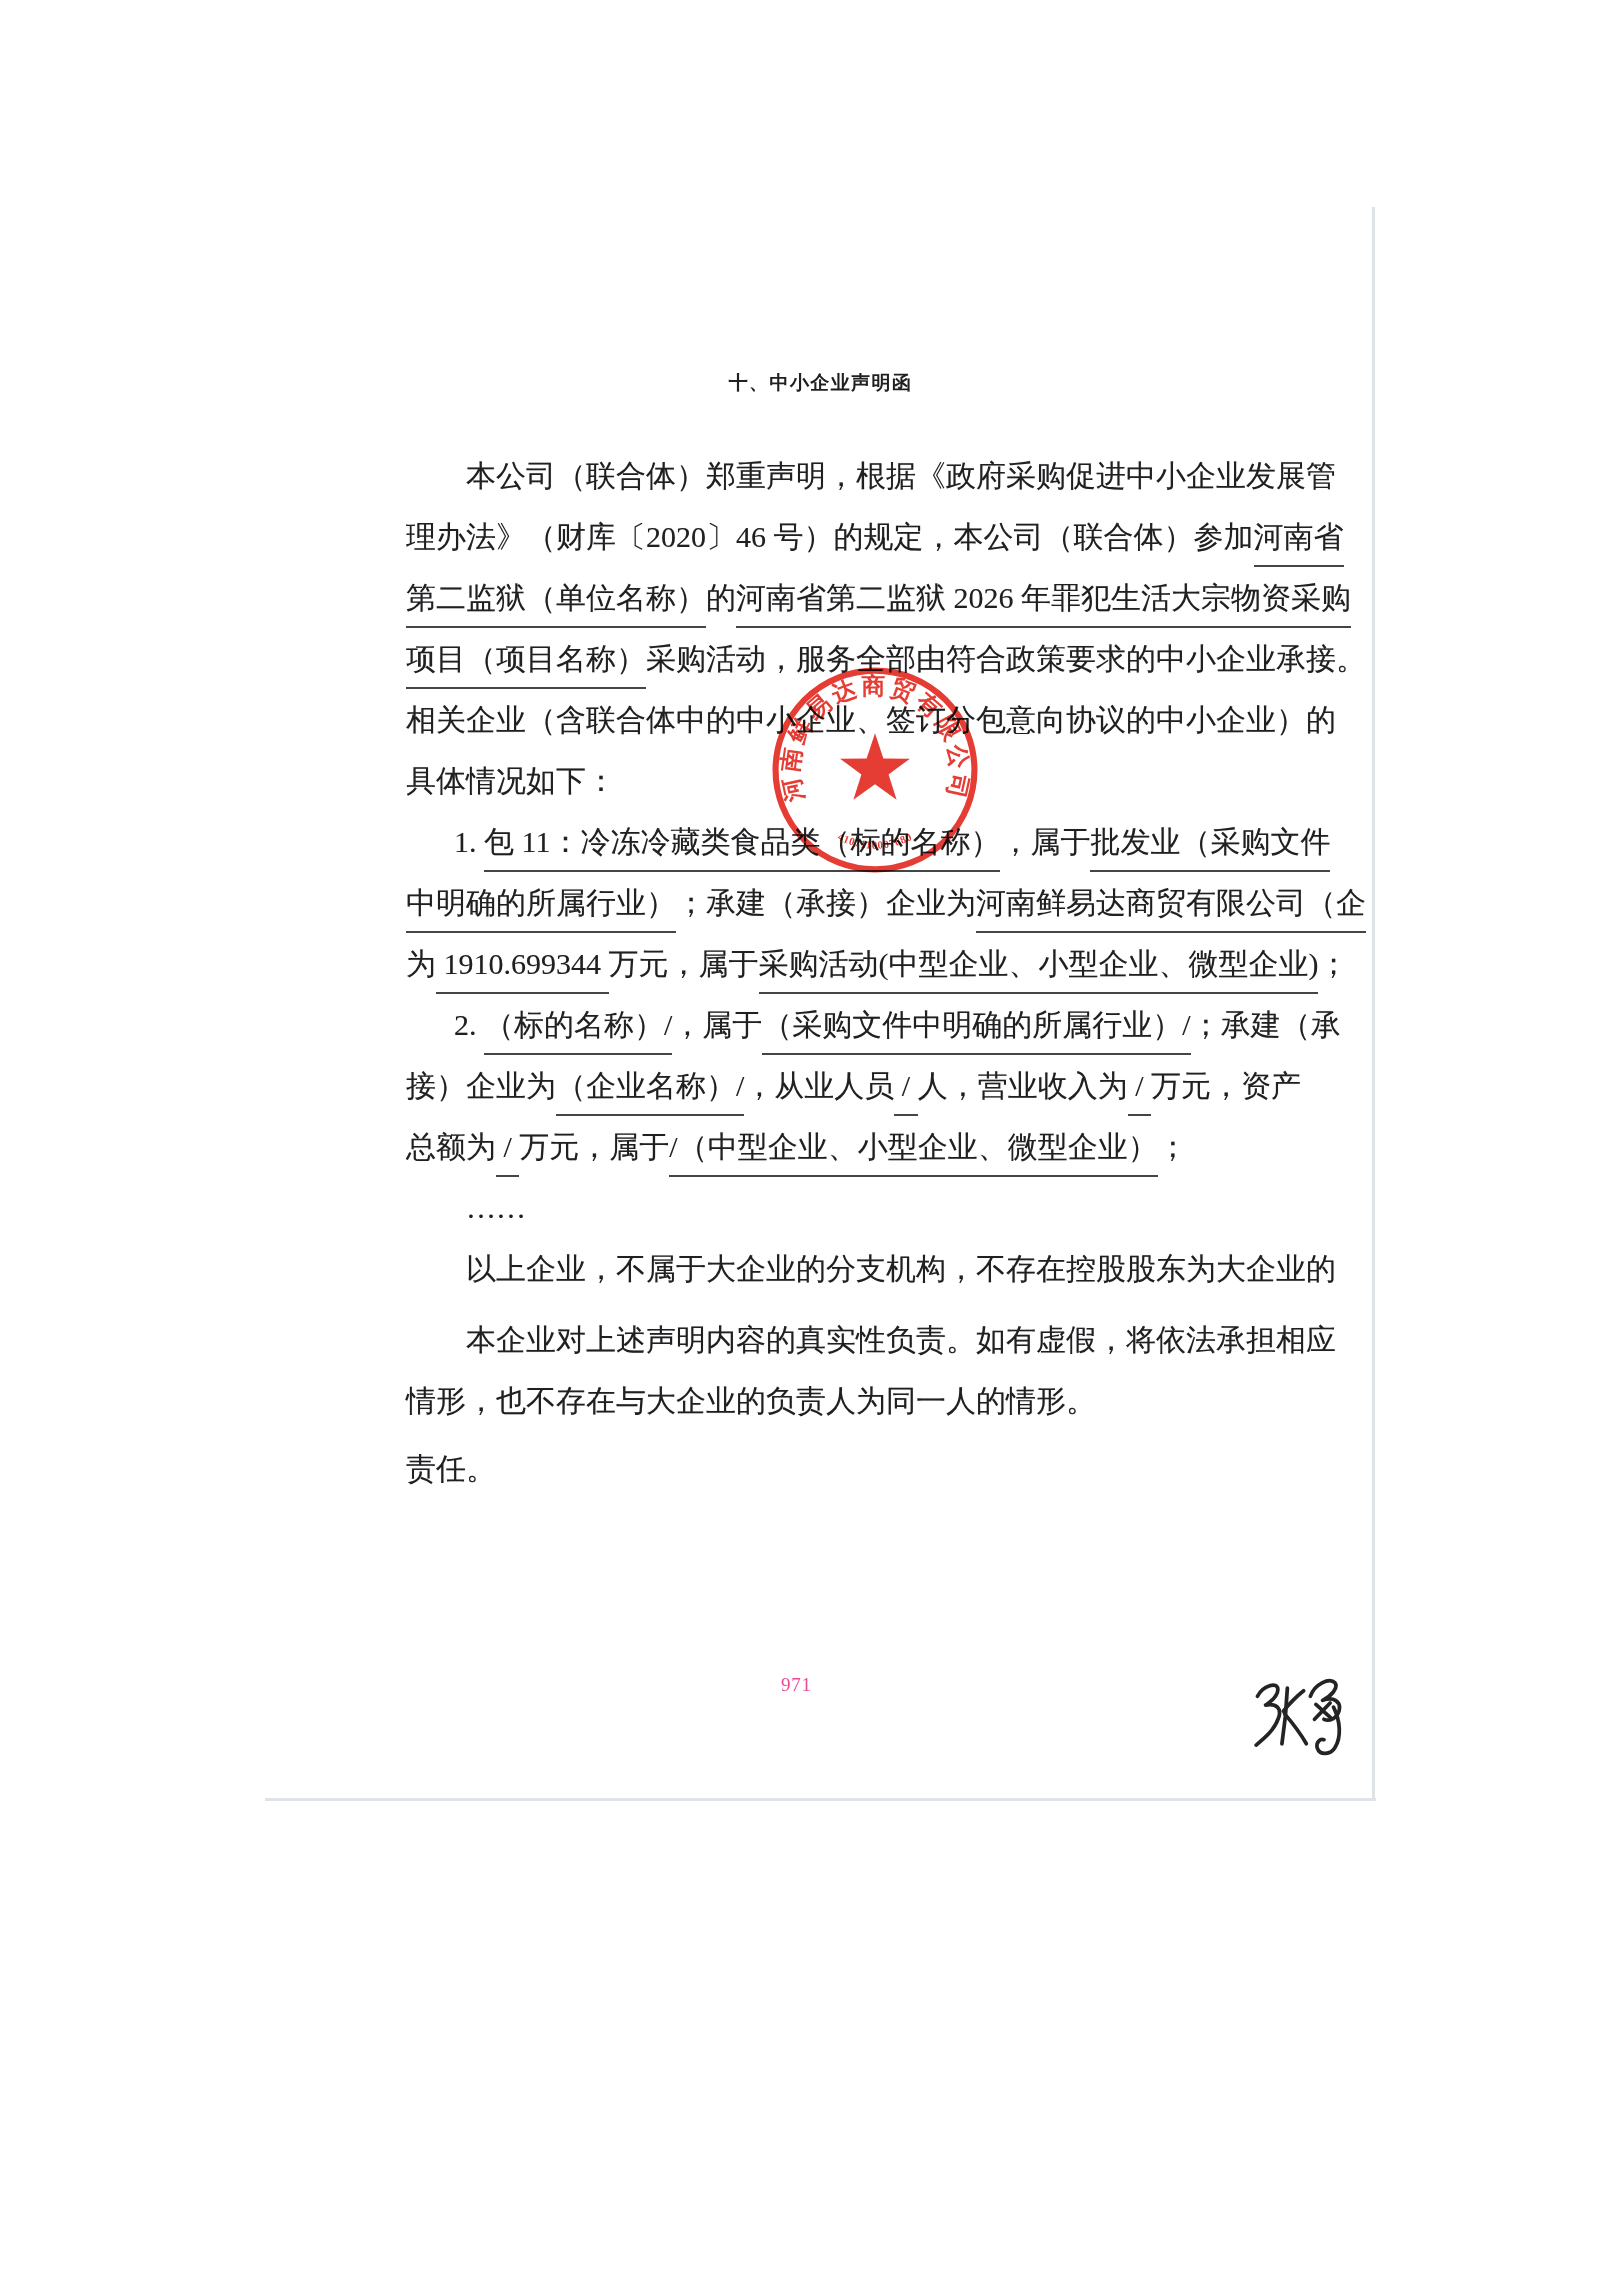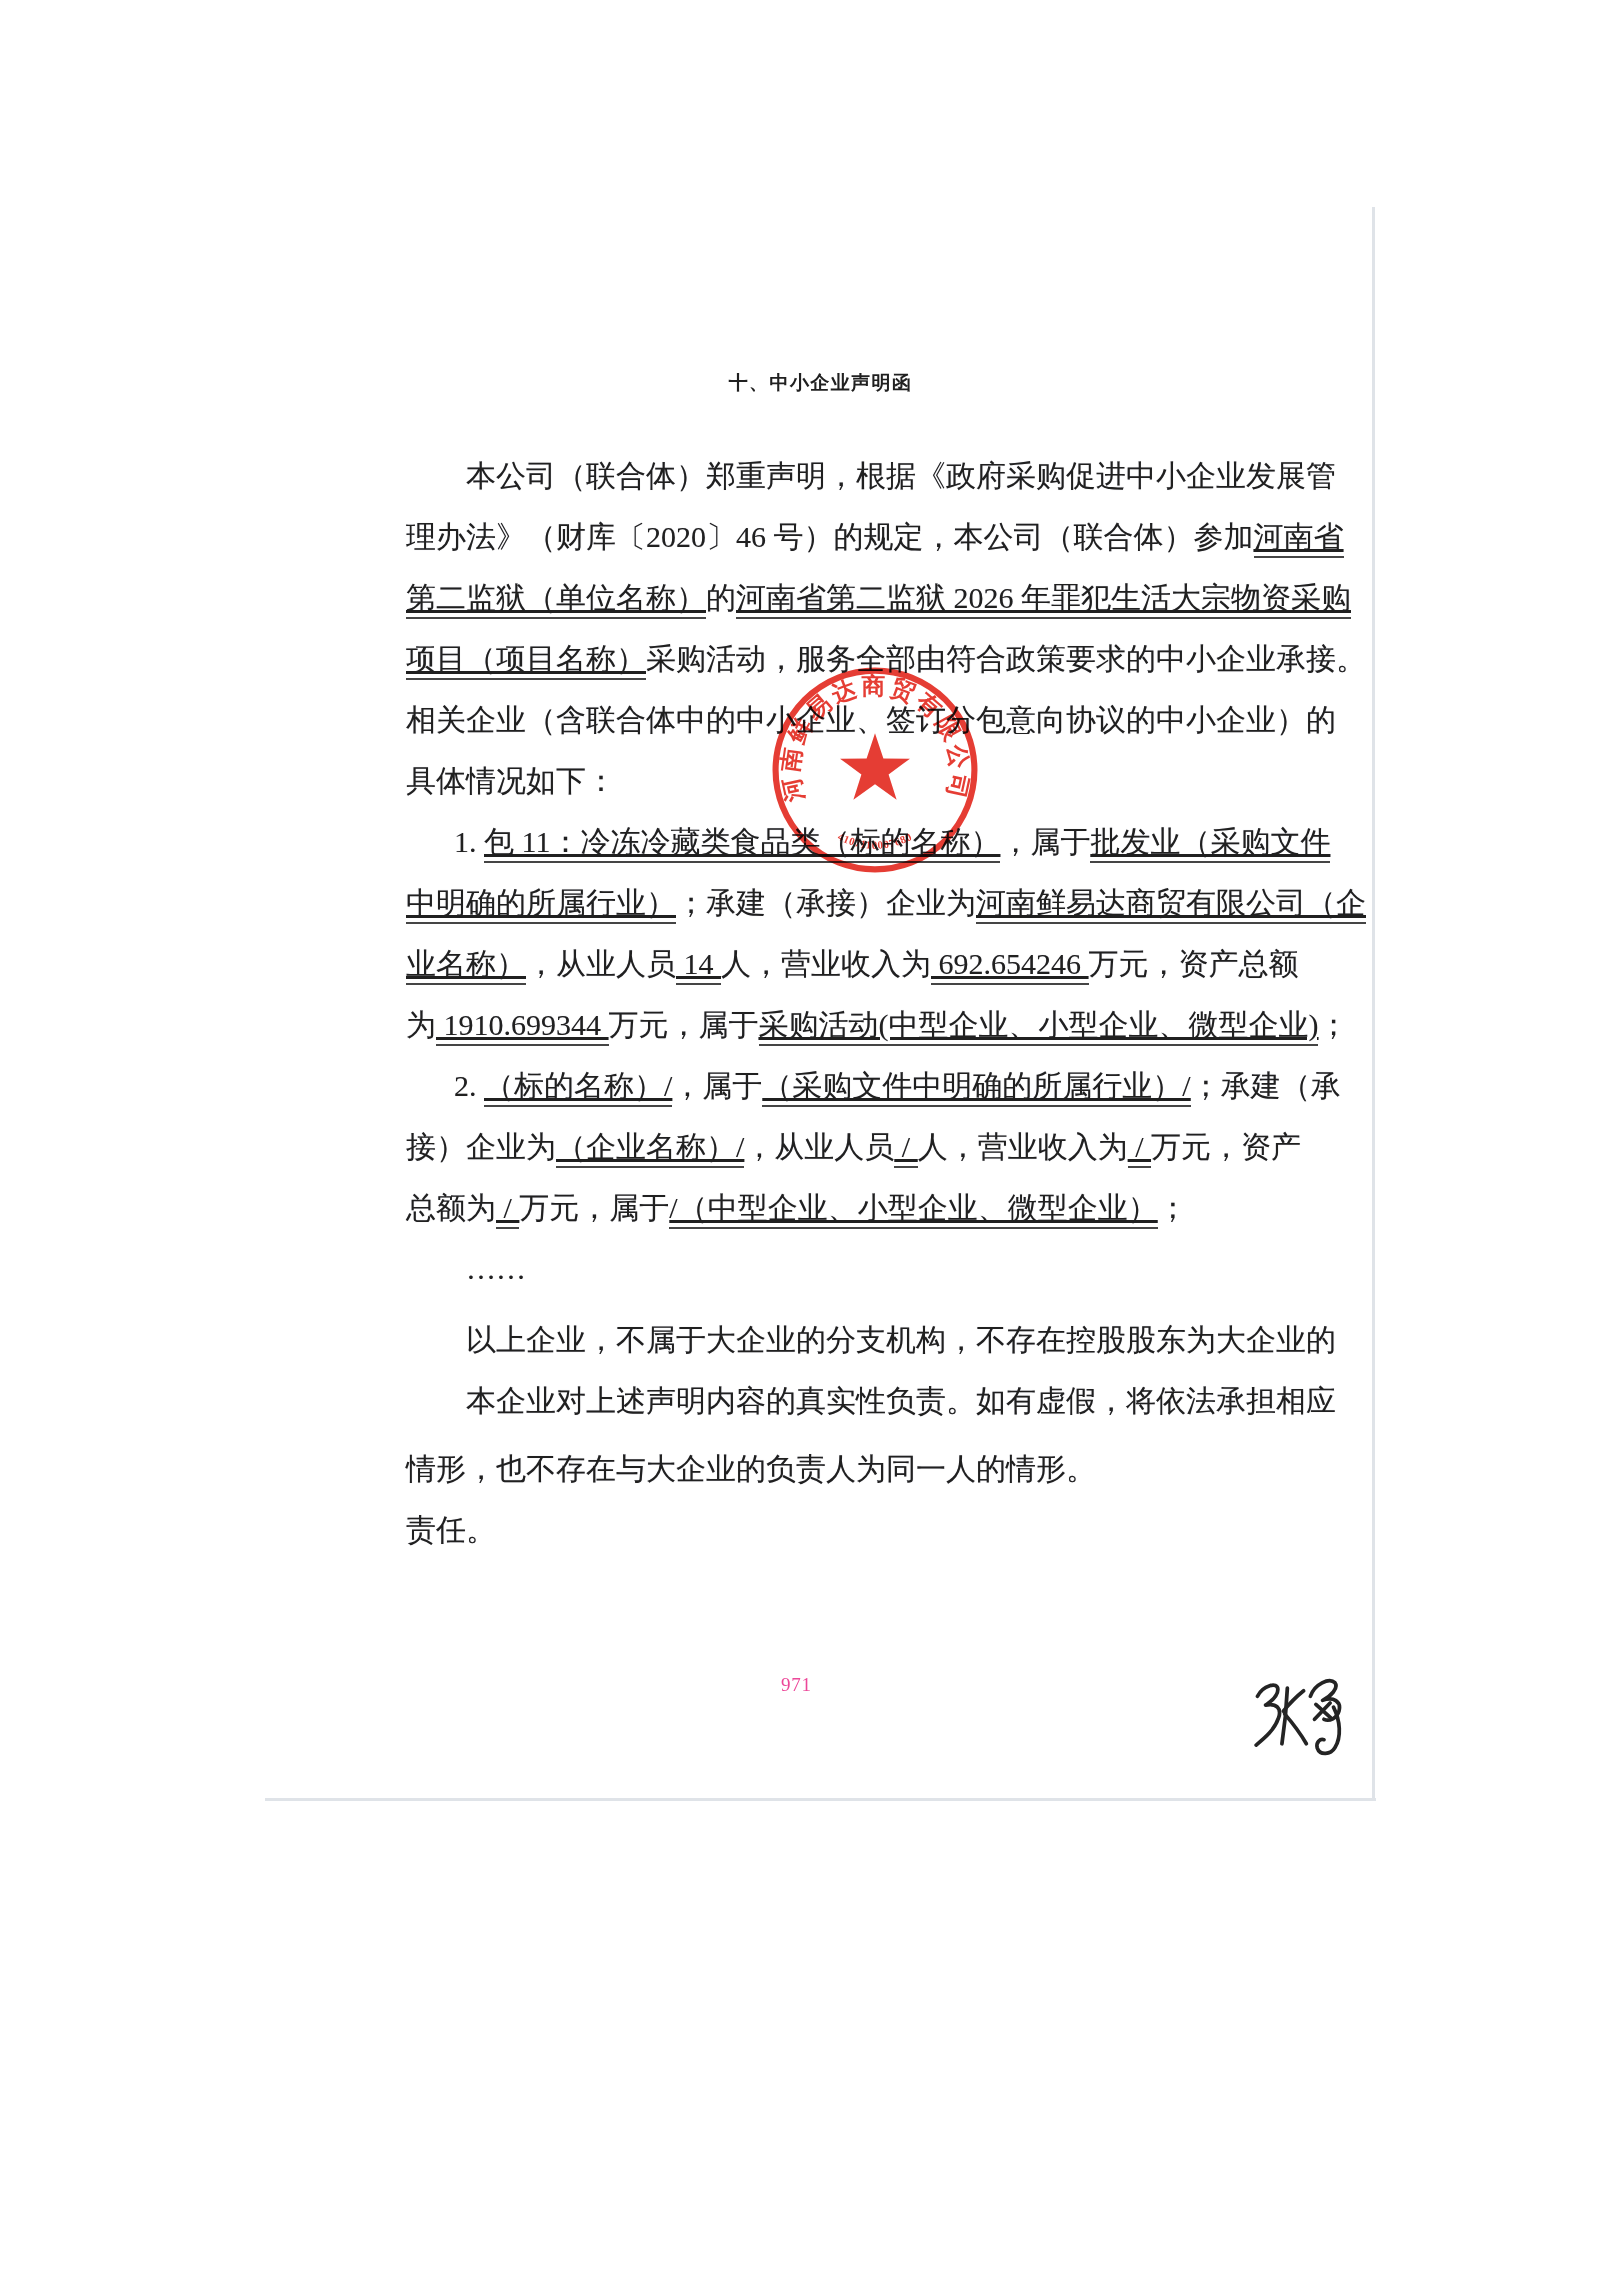--- a/index.html
+++ b/index.html
@@ -24,21 +24,21 @@
     font-size:30px;
   }
   .line{
     height:61px;line-height:61px;white-space:pre;
     text-shadow:0 0 0.7px rgba(55,55,85,.35);
   }
   .ind-para{padding-left:60px;}
   .ind-item{padding-left:48px;}
   .doc-body .line:nth-child(15){margin-top:10.2px;}
   .doc-body .line:nth-child(17){margin-top:6.8px;}
-  .u{border-bottom:2.7px solid #454545;padding-bottom:3px;text-decoration:underline;}
+  .u{border-bottom:2.7px solid #454545;padding-bottom:12px;}
 
   .stamp{
     position:absolute;left:764px;top:659px;width:222px;height:222px;
     opacity:.9;mix-blend-mode:multiply;
   }
   .stamp text{font-family:"Liberation Serif","DejaVu Serif",serif;font-weight:bold;}
 
   .page-number{
     position:absolute;left:781px;top:1674px;width:61px;
     font-size:19px;letter-spacing:0.7px;color:#ec4899;
@@ -58,21 +58,20 @@
 
 <div class="doc-body">
     <div class="line ind-para"><span>本公司（联合体）郑重声明，根据《政府采购促进中小企业发展管</span></div>
     <div class="line"><span>理办法》（财库〔2020〕46 号）的规定，本公司（联合体）参加</span><span class="u">河南省</span></div>
     <div class="line"><span class="u">第二监狱（单位名称）</span><span>的</span><span class="u">河南省第二监狱 2026 年罪犯生活大宗物资采购</span></div>
     <div class="line"><span class="u">项目（项目名称）</span><span>采购活动，服务全部由符合政策要求的中小企业承接。</span></div>
     <div class="line"><span>相关企业（含联合体中的中小企业、签订分包意向协议的中小企业）的</span></div>
     <div class="line"><span>具体情况如下：</span></div>
     <div class="line ind-item"><span>1. </span><span class="u">包 11：冷冻冷藏类食品类（标的名称）</span><span>，属于</span><span class="u">批发业（采购文件</span></div>
     <div class="line"><span class="u">中明确的所属行业）</span><span>；承建（承接）企业为</span><span class="u">河南鲜易达商贸有限公司（企</span></div>
-    <div class="line"><span class="u">业名称）</span><span>，从业人员</span><span class="u"> 14 </span><span>人，营业收入为</span><span class="u"> 692.654246 </span><span>万元，资产总额</span></div>
     <div class="line"><span>为</span><span class="u"> 1910.699344 </span><span>万元，属于</span><span class="u">采购活动(中型企业、小型企业、微型企业)</span><span>；</span></div>
     <div class="line ind-item"><span>2. </span><span class="u">（标的名称）/</span><span>，属于</span><span class="u">（采购文件中明确的所属行业）/</span><span>；承建（承</span></div>
     <div class="line"><span>接）企业为</span><span class="u">（企业名称）/</span><span>，从业人员</span><span class="u"> / </span><span>人，营业收入为</span><span class="u"> / </span><span>万元，资产</span></div>
     <div class="line"><span>总额为</span><span class="u"> / </span><span>万元，属于</span><span class="u">/（中型企业、小型企业、微型企业）</span><span>；</span></div>
     <div class="line ind-para"><span>……</span></div>
     <div class="line ind-para"><span>以上企业，不属于大企业的分支机构，不存在控股股东为大企业的</span></div>
     <div class="line ind-para"><span>本企业对上述声明内容的真实性负责。如有虚假，将依法承担相应</span></div>
     <div class="line"><span>情形，也不存在与大企业的负责人为同一人的情形。</span></div>
     <div class="line"><span>责任。</span></div>
   </div>

